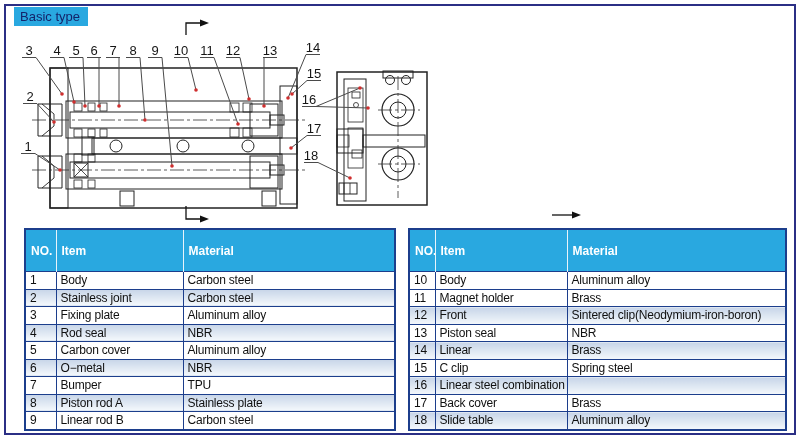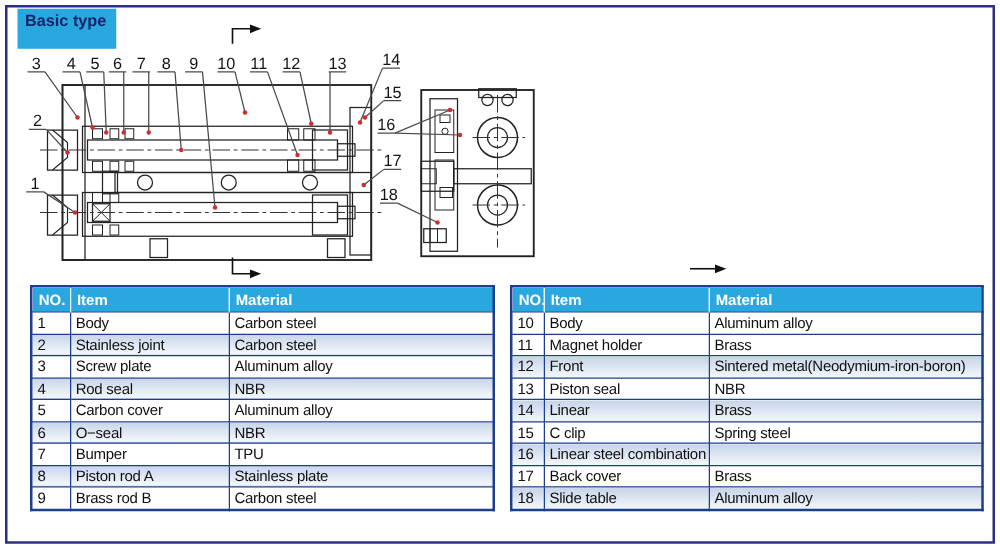--- a/index.html
+++ b/index.html
@@ -1,34 +1,34 @@
 <!DOCTYPE html>
 <html><head>
 <meta charset="utf-8">
 <style>
   html,body{margin:0;padding:0;background:#fff;}
   .page{position:relative;width:800px;height:439px;background:#ffffff;
         font-family:"Liberation Sans",sans-serif;overflow:hidden;}
   .frame{position:absolute;inset:4px;border:2px solid #2b2f85;pointer-events:none;}
   .title-badge{position:absolute;left:14px;top:7px;background:#29a8e0;color:#14246b;
-        font-weight:bold;font-size:13px;line-height:17px;padding:1px 8px 14px 6px;}
+        font-weight:normal;font-size:13px;line-height:17px;padding:1px 8px 1px 6px;}
   svg.drawing{position:absolute;left:0;top:0;}
   .callout-num{font-size:13px;fill:#151515;}
   .leader{stroke:#4a4a4a;stroke-width:1;fill:none;}
   .leader-dot{fill:#cf2e2e;}
   .outline{stroke:#222;fill:none;}
   .cl{stroke:#333;stroke-width:0.8;stroke-dasharray:14 3 3 3;fill:none;}
   .marker-line{stroke:#111;stroke-width:1.3;fill:none;}
   .marker-head{fill:#111;stroke:none;}
   table.parts-table{position:absolute;top:228px;border-collapse:collapse;table-layout:fixed;
         border:2px solid #1c3e8c;background:#fff;}
   #table-left{left:24px;width:370px;}
   #table-right{left:408px;width:377px;}
   table.parts-table th{background:#29a8e0;color:#fff;font-size:12px;font-weight:bold;
-        text-align:left;padding:1px 5px;height:17px;border-left:1px solid #e8f4fb;
+        text-align:left;padding:12px 5px;height:17px;border-left:1px solid #e8f4fb;
         white-space:nowrap;overflow:hidden;}
   table.parts-table th:first-child{border-left:none;}
   table.parts-table td{font-size:12px;color:#101010;padding:0 4px;height:16.5px;
         line-height:16px;border:1px solid #1c3e8c;white-space:nowrap;overflow:hidden;
         letter-spacing:-0.2px;}
   table.parts-table tr.shaded td{background:linear-gradient(#c7d5e8,#f4f8fc);}
 </style>
 </head>
 <body>
 
@@ -233,51 +233,51 @@
           <td>Body</td>
           <td>Carbon steel</td>
         </tr>
         <tr class="shaded">
           <td>2</td>
           <td>Stainless joint</td>
           <td>Carbon steel</td>
         </tr>
         <tr>
           <td>3</td>
-          <td>Screw plate</td>
+          <td>Fixing plate</td>
           <td>Aluminum alloy</td>
         </tr>
         <tr class="shaded">
           <td>4</td>
           <td>Rod seal</td>
           <td>NBR</td>
         </tr>
         <tr>
           <td>5</td>
           <td>Carbon cover</td>
           <td>Aluminum alloy</td>
         </tr>
         <tr class="shaded">
           <td>6</td>
-          <td>O−seal</td>
+          <td>O−metal</td>
           <td>NBR</td>
         </tr>
         <tr>
           <td>7</td>
           <td>Bumper</td>
           <td>TPU</td>
         </tr>
         <tr class="shaded">
           <td>8</td>
           <td>Piston rod A</td>
           <td>Stainless plate</td>
         </tr>
         <tr>
           <td>9</td>
-          <td>Brass rod B</td>
+          <td>Linear rod B</td>
           <td>Carbon steel</td>
         </tr>
       </tbody>
   </table>
 
   <table id="table-right" class="parts-table">
     <colgroup>
         <col style="width:26px">
         <col style="width:132px">
         <col style="width:219px">
@@ -296,21 +296,21 @@
           <td>Aluminum alloy</td>
         </tr>
         <tr>
           <td>11</td>
           <td>Magnet holder</td>
           <td>Brass</td>
         </tr>
         <tr class="shaded">
           <td>12</td>
           <td>Front</td>
-          <td>Sintered metal(Neodymium-iron-boron)</td>
+          <td>Sintered clip(Neodymium-iron-boron)</td>
         </tr>
         <tr>
           <td>13</td>
           <td>Piston seal</td>
           <td>NBR</td>
         </tr>
         <tr class="shaded">
           <td>14</td>
           <td>Linear</td>
           <td>Brass</td>

